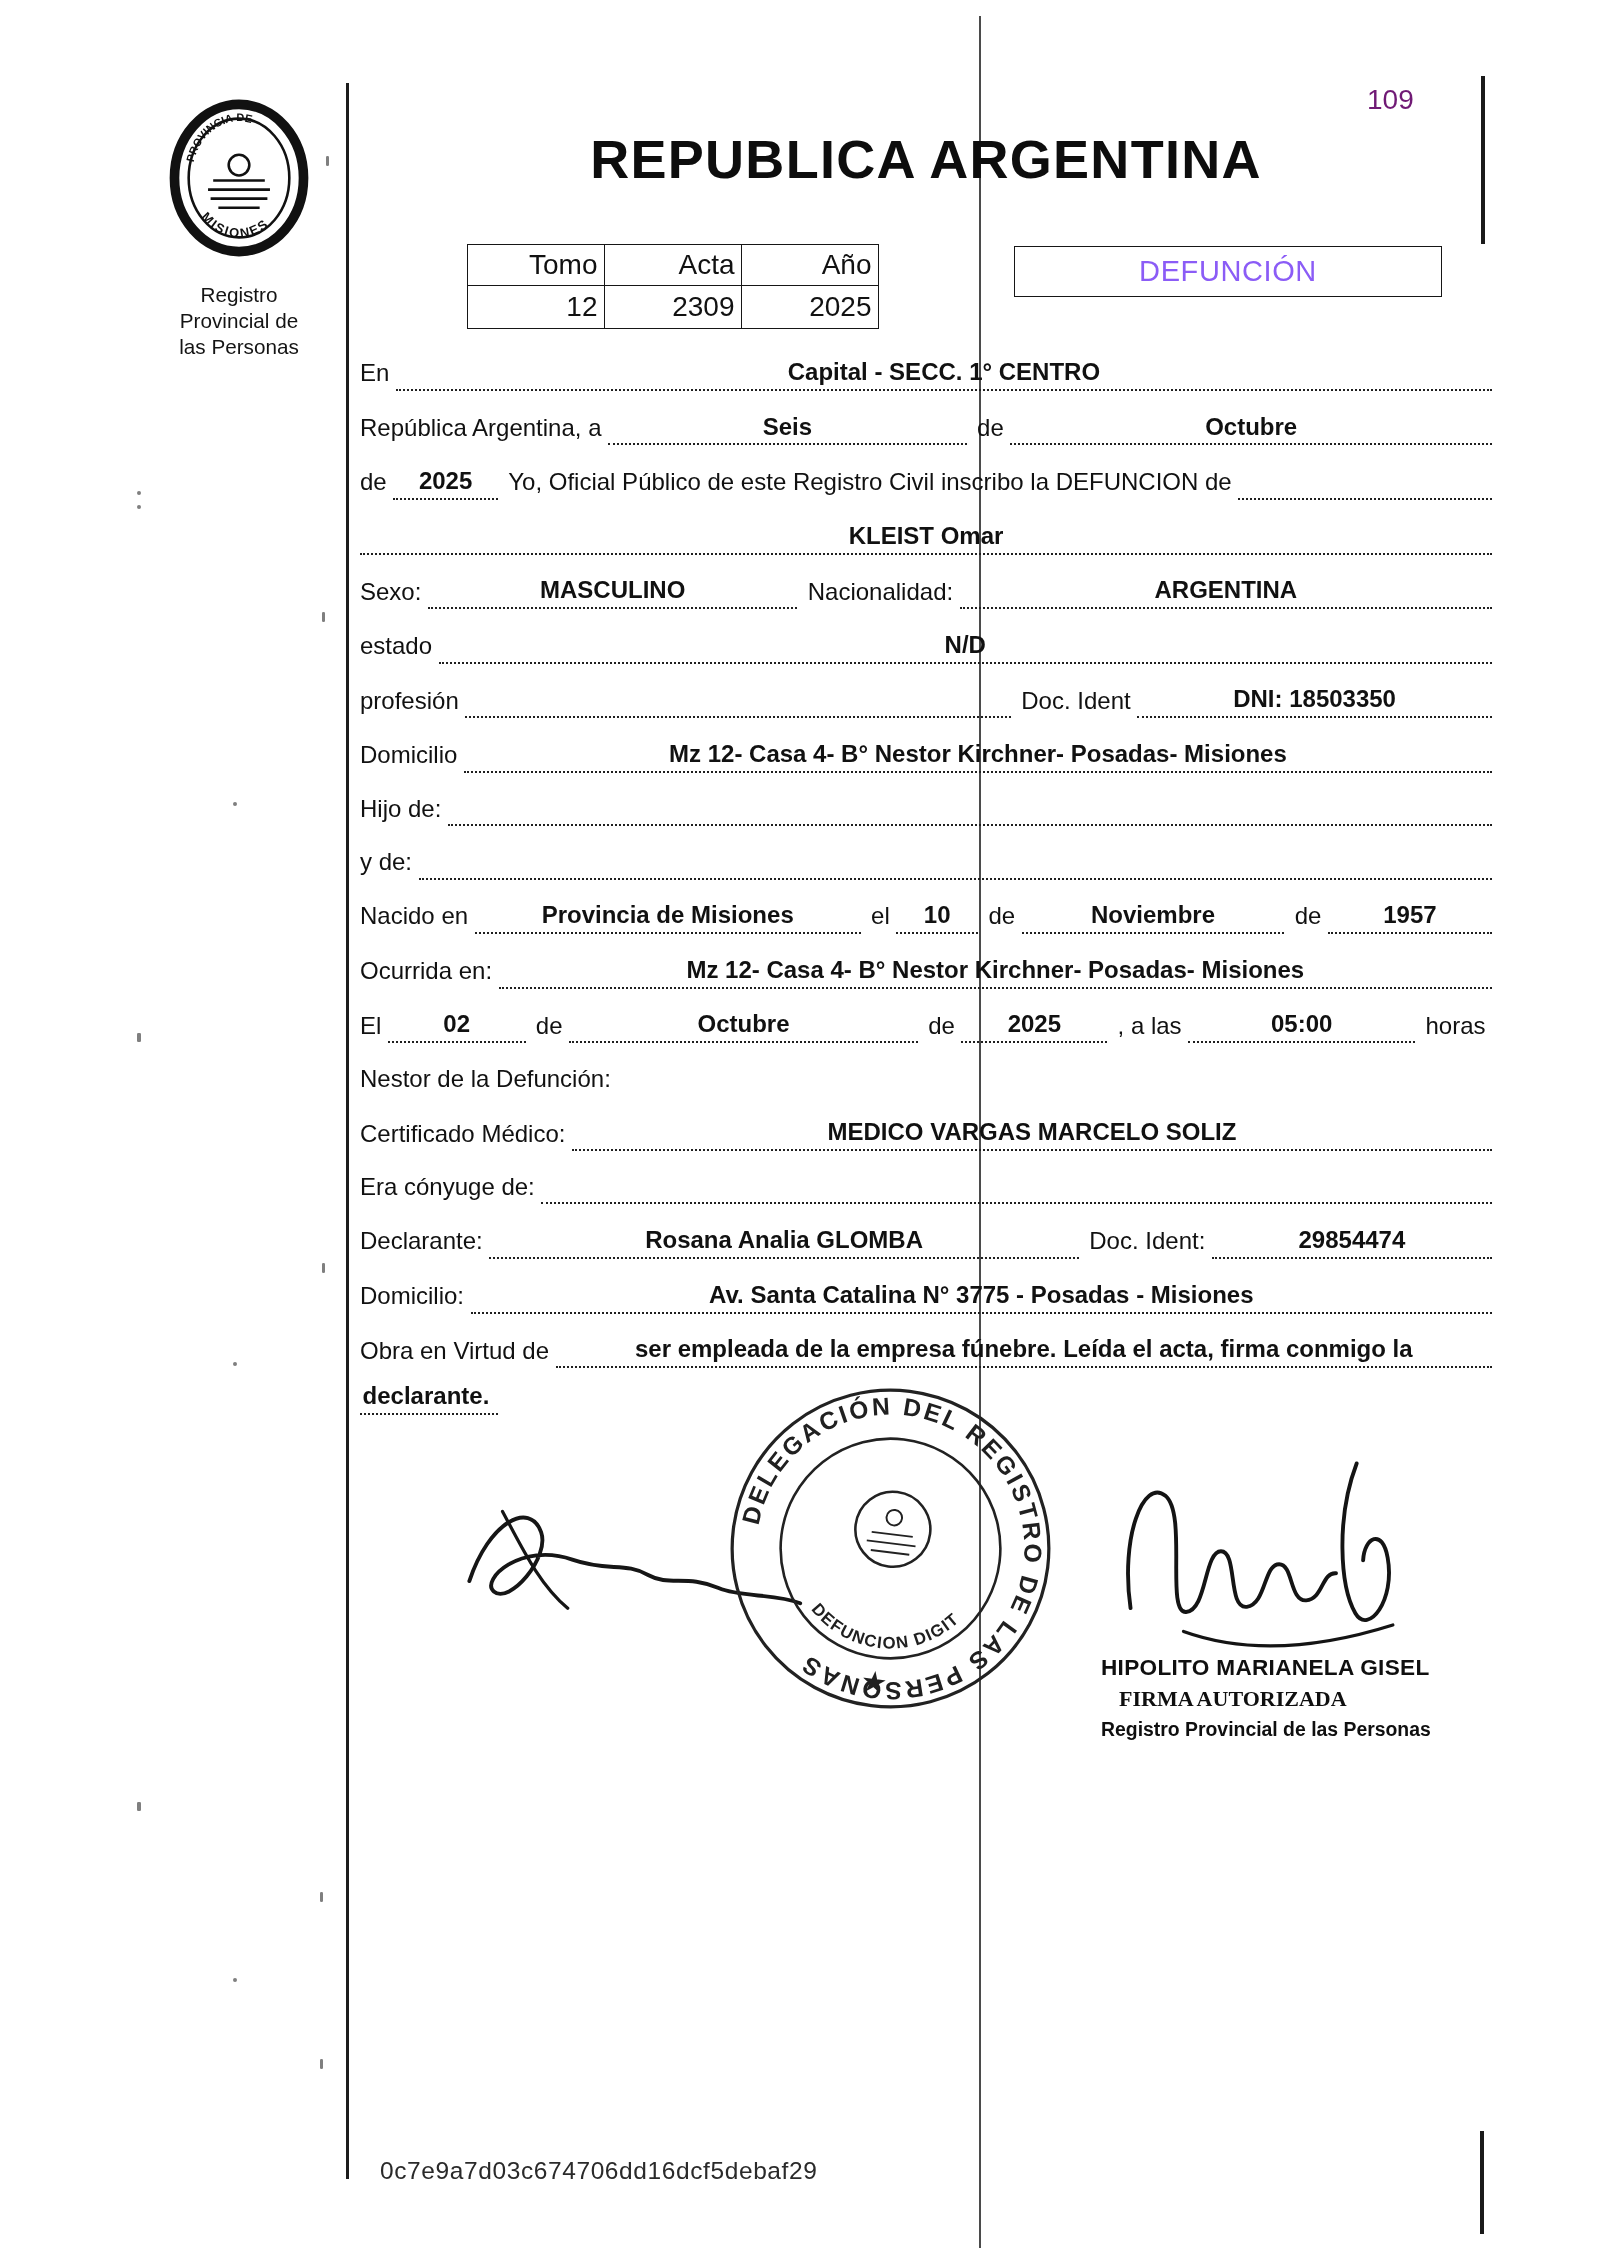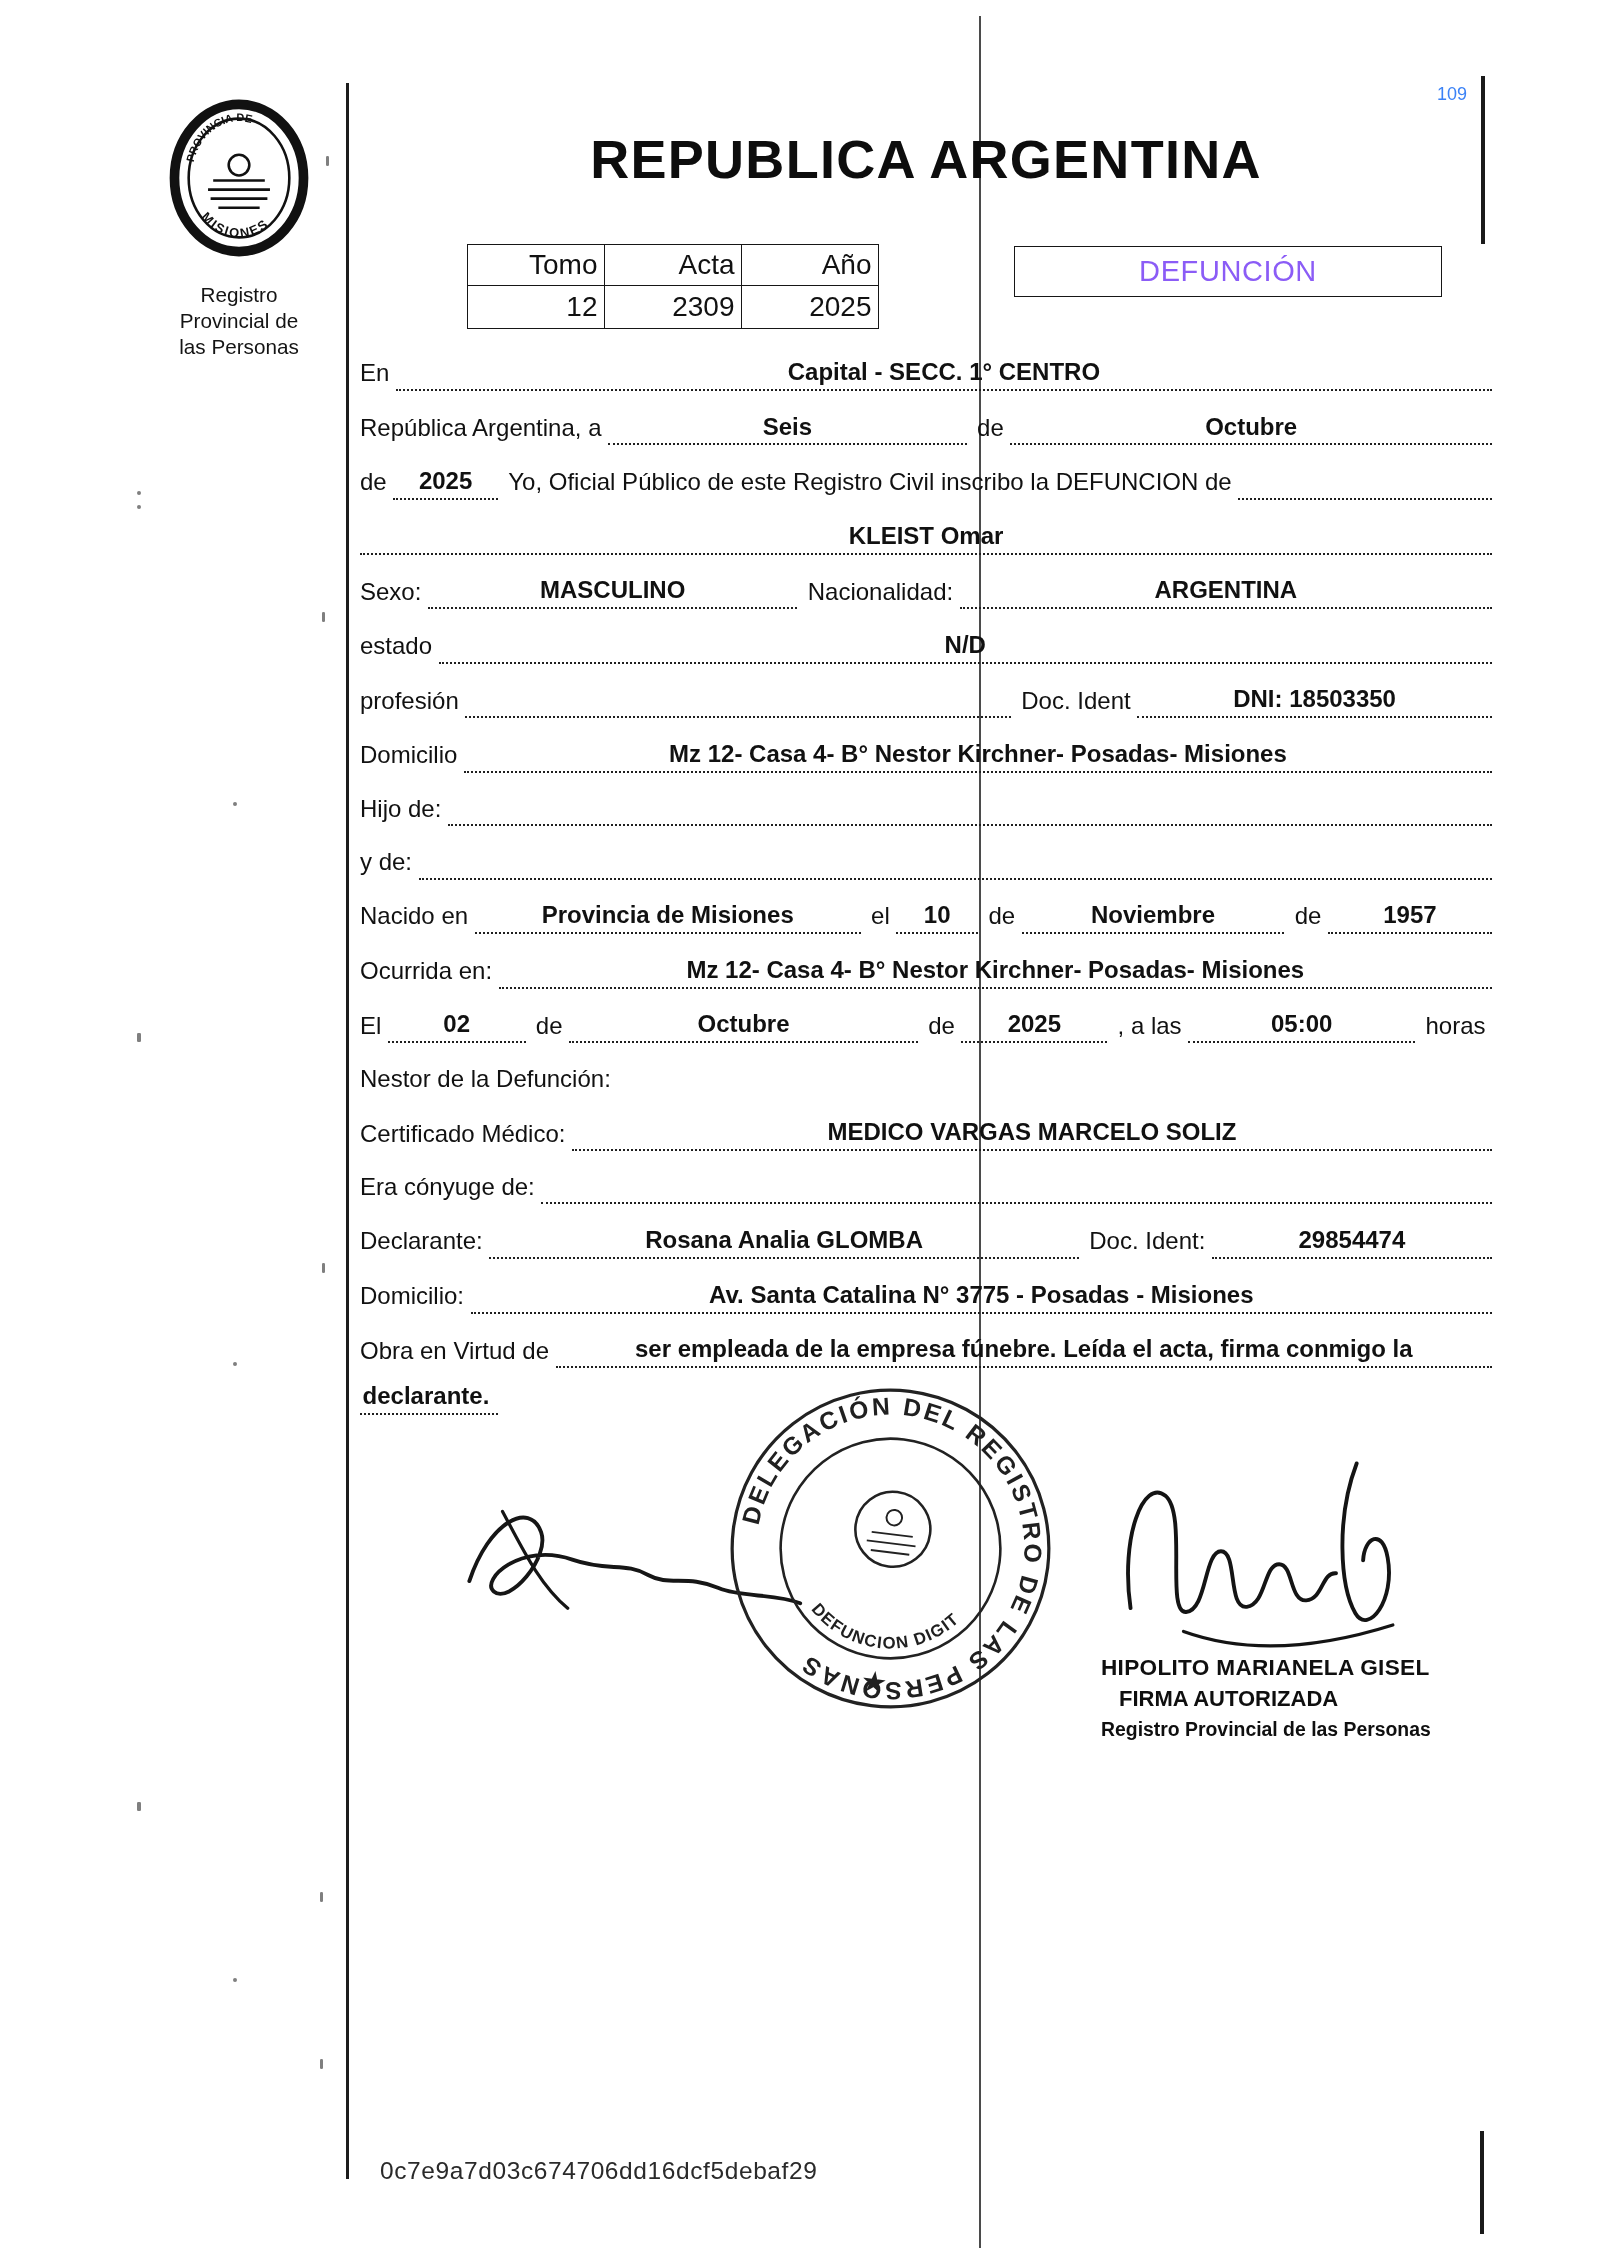--- a/index.html
+++ b/index.html
@@ -4,21 +4,21 @@
 <style>
   html,body{margin:0;padding:0;background:#e8e8e8;}
   .page{
     position:relative;
     width:1619px;height:2261px;
     background:#ffffff;
     font-family:"Liberation Sans", sans-serif;
     color:#111;
     overflow:hidden;
   }
-  .page-number{position:absolute;top:84px;left:1437px;font-size:18px;color:#3b82f6;}
+  .page-number{position:absolute;top:84px;left:1367px;font-size:28px;color:#701a75;}
   .edge{position:absolute;background:#1a1a1a;}
   .edge-top-right{left:1481px;top:76px;width:3.9px;height:168px;}
   .edge-bottom-right{left:1480px;top:2131px;width:3.9px;height:103px;}
   .left-border{position:absolute;left:346px;top:83px;width:3.2px;height:2096px;background:#1c1c1c;}
   .center-fold{position:absolute;left:979px;top:15.5px;width:1.9px;height:2232px;background:#2b2b2b;opacity:.85;}
 
   .seal-block{position:absolute;left:163px;top:98px;width:152px;text-align:center;}
   .seal-block svg{display:block;margin:0 auto;}
   .seal-caption{margin-top:24px;font-size:20.7px;line-height:1.25;color:#141414;}
 
@@ -55,21 +55,21 @@
     font-weight:bold;padding:0 9px 1.9px 2.6px;
   }
 
   .sign-left{position:absolute;left:446px;top:1466px;transform:rotate(-3deg);}
   .stamp{position:absolute;left:716px;top:1374px;transform:rotate(7deg);}
   .stamp text{fill:#202020;font-family:"Liberation Sans", sans-serif;font-weight:bold;}
   .sign-right{position:absolute;left:1106px;top:1440px;}
 
   .signer{position:absolute;left:1101px;top:1653px;width:362px;line-height:1.3;color:#0f0f0f;}
   .signer-name{font-size:22.6px;font-weight:bold;letter-spacing:0.3px;}
-  .signer-role{font-size:22px;font-weight:bold;margin-top:2.6px;padding-left:18px;}
+  .signer-role{font-size:22px;font-weight:bold;margin-top:2.6px;padding-left:18px;font-family:Liberation Serif, serif;}
   .signer-org{font-size:19.4px;font-weight:bold;margin-top:3.9px;}
 
   .doc-hash{position:absolute;left:380px;top:2157px;font-size:24.5px;color:#2a2a2a;letter-spacing:0.6px;}
 
   .mark{position:absolute;background:#3a3a3a;border-radius:1.3px;opacity:.65;}
 </style>
 </head>
 <body>
 
 <div class="page">

